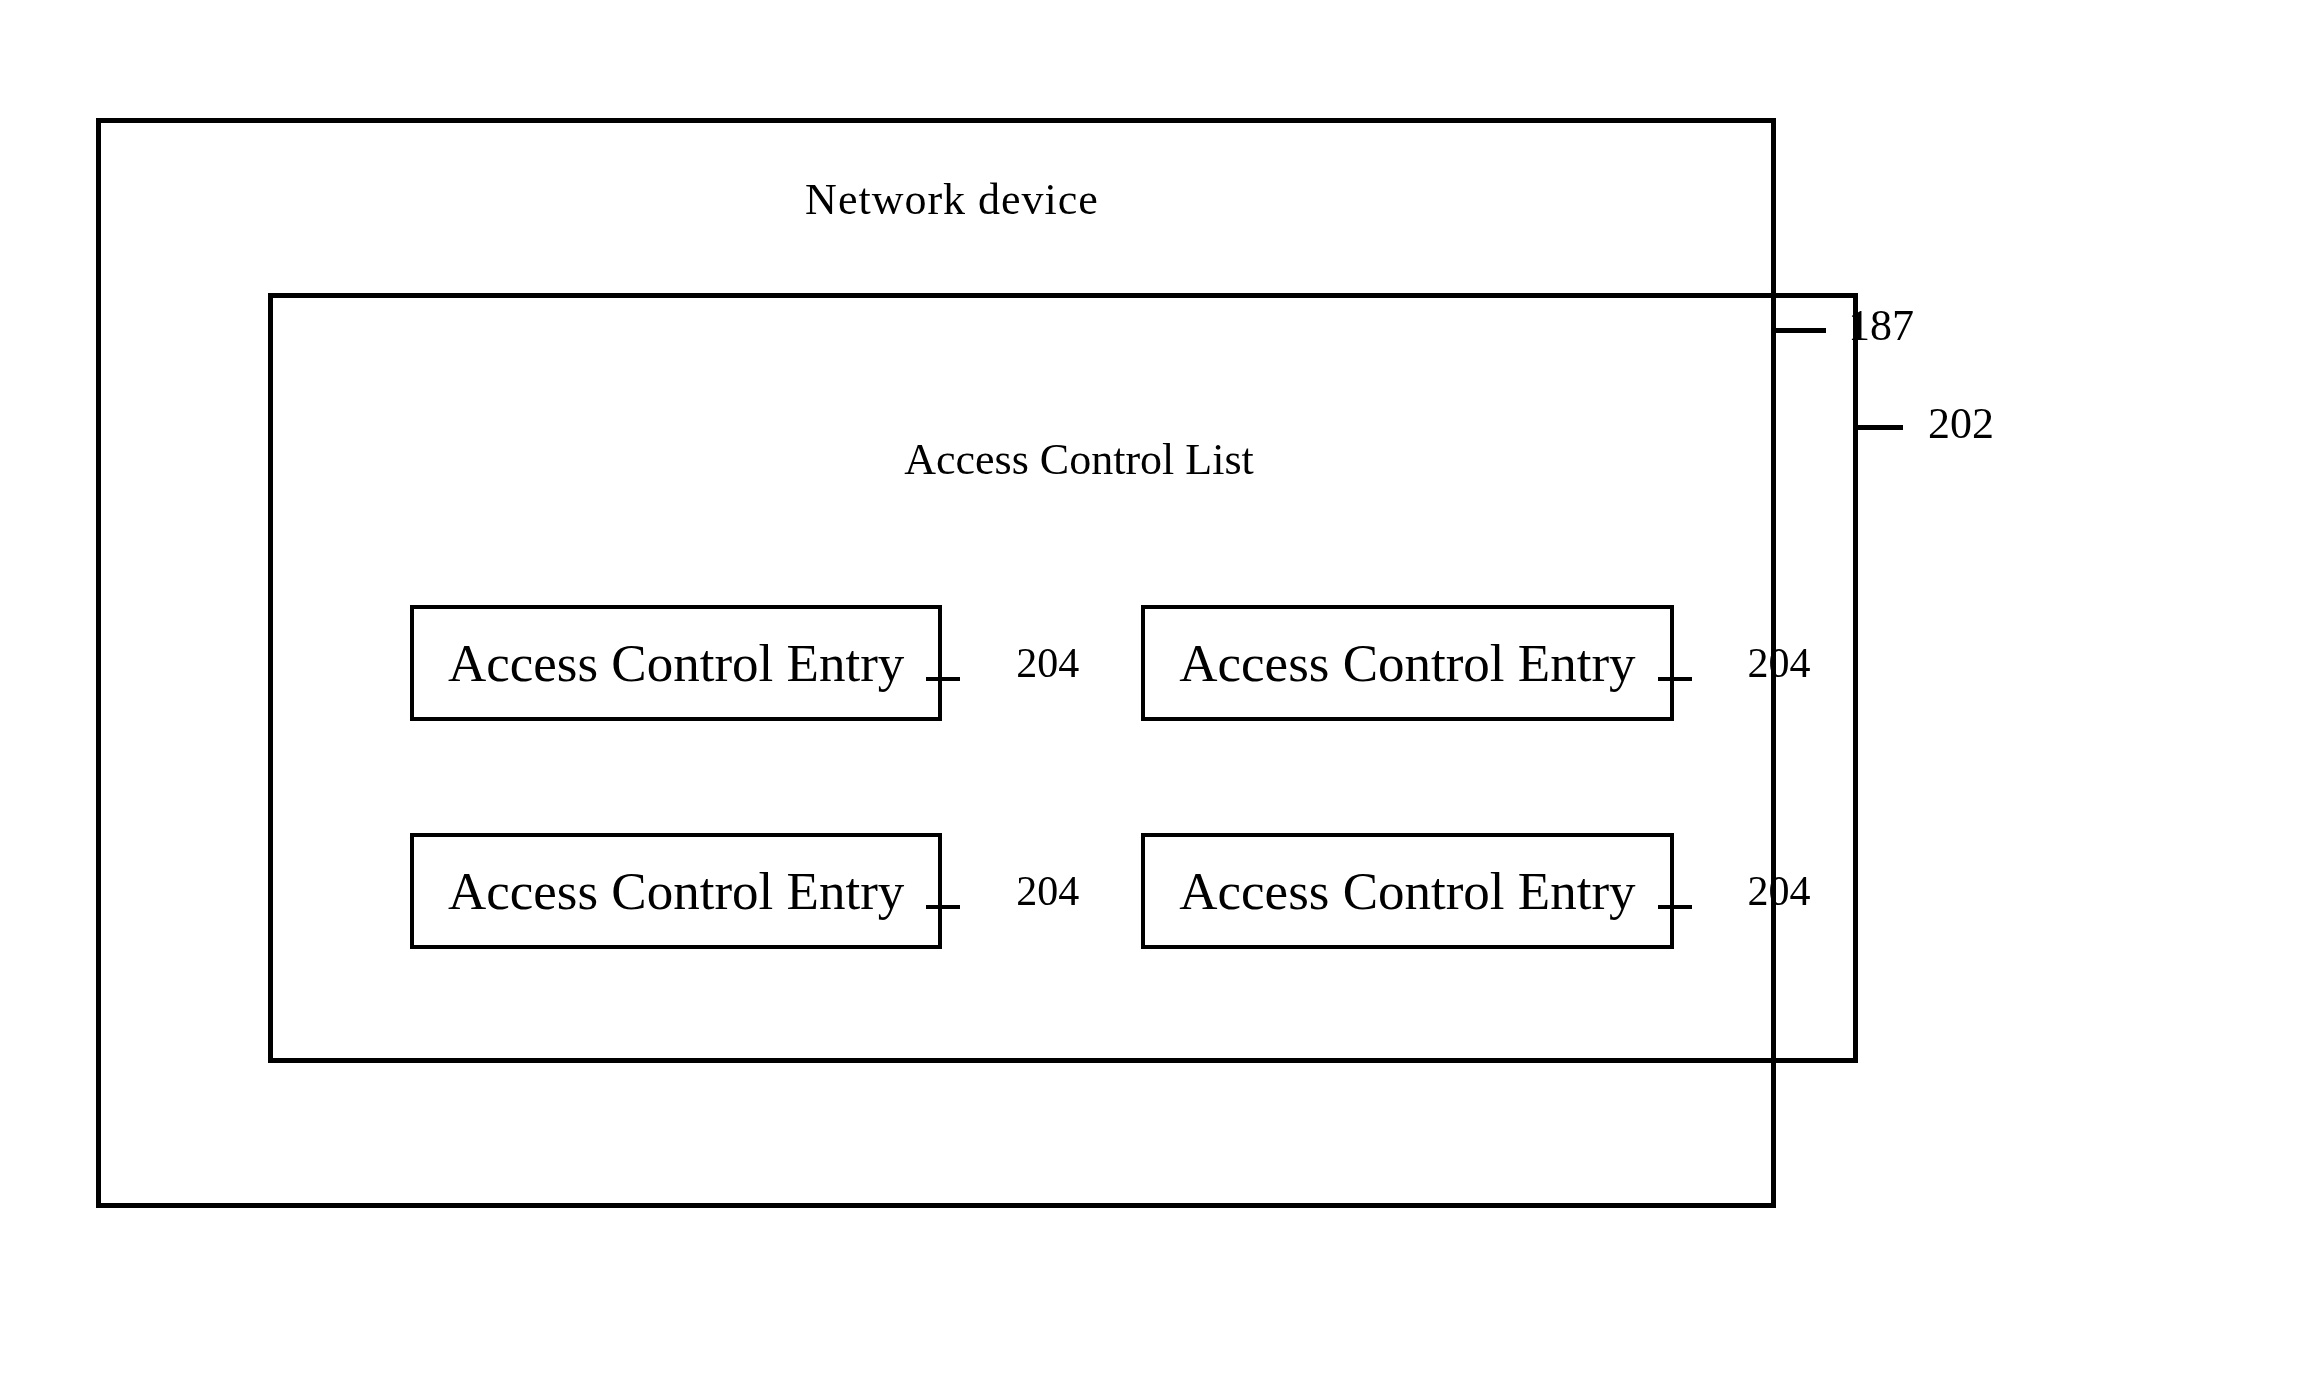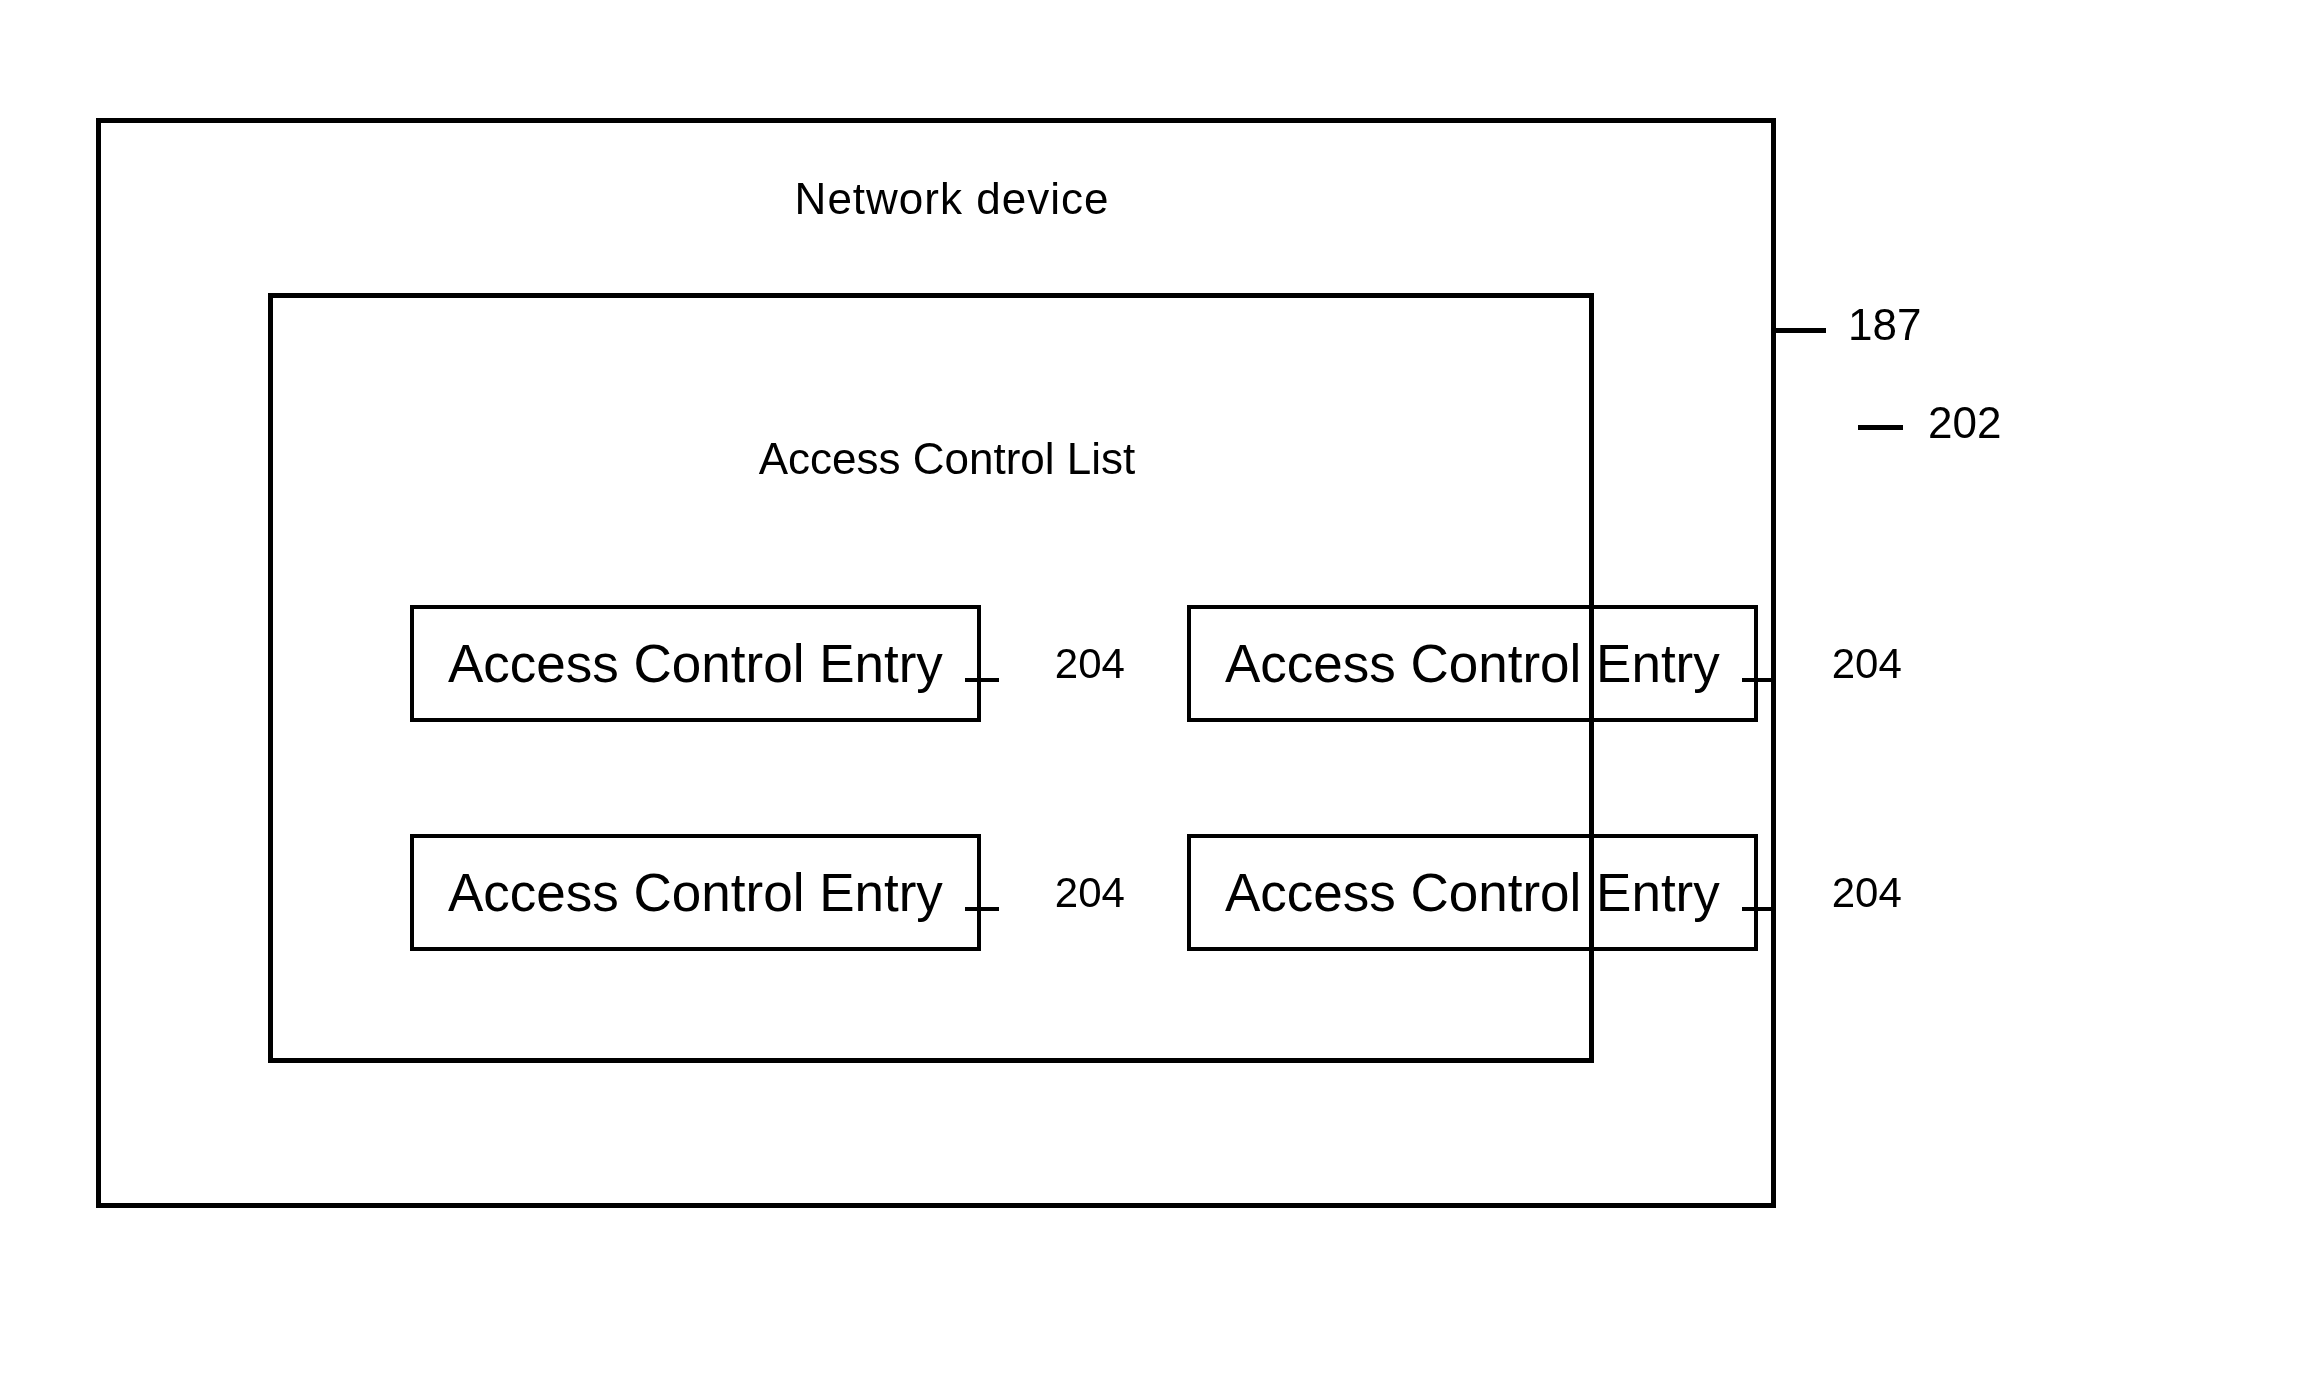--- a/index.html
+++ b/index.html
@@ -1,18 +1,19 @@
 <!DOCTYPE html>
 <html><head>
   <meta charset="utf-8">
   <style>
     * {
       box-sizing: border-box;
       margin: 16px;
       padding: 0;
+      font-family: Liberation Serif, serif;
     }
     body {
       background: #ffffff;
       font-family: Arial, Helvetica, sans-serif;
       width: 2302px;
       height: 1375px;
       position: relative;
     }
     .outer-box {
       position: absolute;
@@ -42,21 +43,21 @@
     .outer-ref {
       position: absolute;
       left: 1800px;
       top: 252px;
       font-size: 44px;
     }
     .inner-box {
       position: absolute;
       left: 220px;
       top: 245px;
-      width: 1326px;
+      width: 1590px;
       height: 770px;
       border: 5px solid #000;
     }
     .inner-title {
       position: absolute;
       left: 50%;
       transform: translateX(-50%);
       top: 120px;
       font-size: 44px;
       white-space: nowrap;

